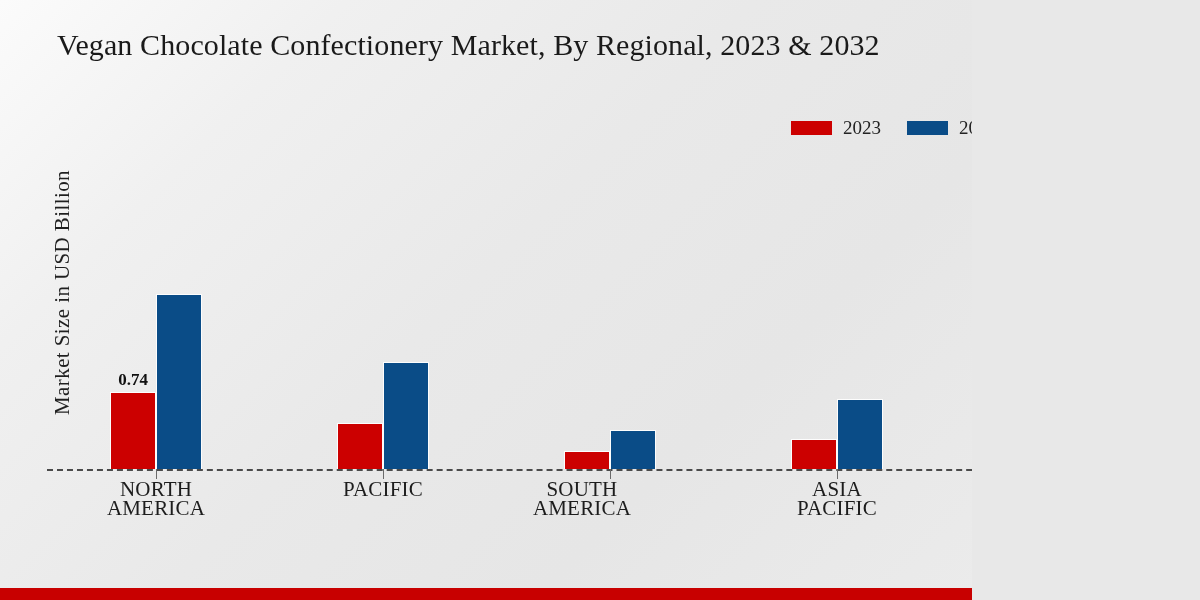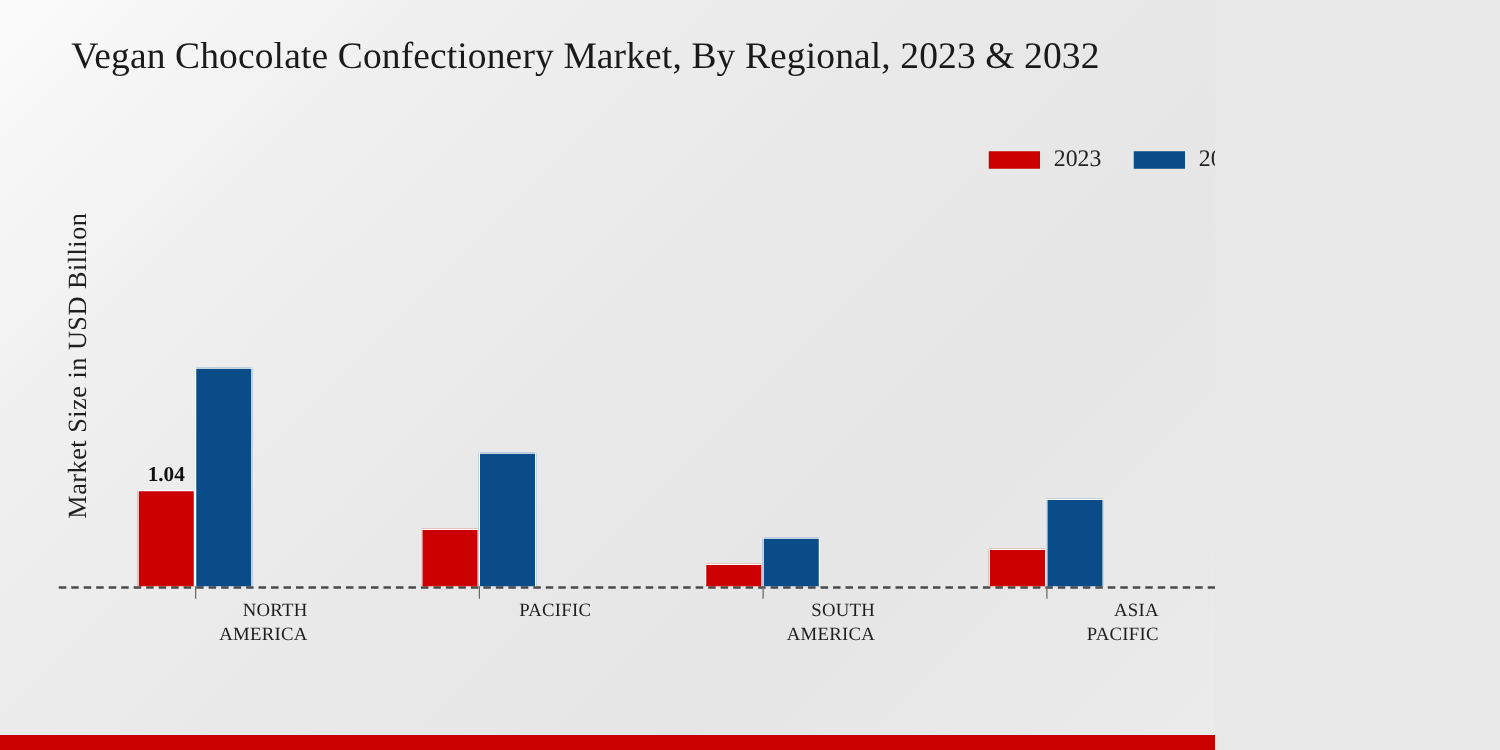--- a/index.html
+++ b/index.html
@@ -114,22 +114,22 @@
     position: absolute;
     top: 469px;
     width: 1px; height: 10px;
     background: #6a6a6a;
   }
 
   .cat-label {
     position: absolute;
     top: 480px;
     width: 180px;
-    text-align: right;
-    font-size: 15px;
+    text-align: center;
+    font-size: 21px;
     line-height: 19px;
     color: #1d1d1d;
     letter-spacing: .2px;
   }
 
   
   #bottom-strip {
     position: absolute;
     left: 0; bottom: 0;
     width: 1200px; height: 12px;
@@ -169,21 +169,21 @@
 
   <div id="y-axis-title">Market Size in USD Billion</div>
 
   <div id="plot">
 
     <div id="baseline"></div>
 
     <div class="group" style="left:110px">
       <div class="bars">
         <div class="bar red" style="height:77px">
-          <span class="bar-value">1.04</span>
+          <span class="bar-value">0.74</span>
         </div>
         <div class="bar blue" style="height:175px"></div>
       </div>
     </div>
     <div class="tick" style="left:156px"></div>
     <div class="cat-label" style="left:66px">NORTH<br>AMERICA</div>
 
     <div class="group" style="left:337px">
       <div class="bars">
         <div class="bar red" style="height:46px"></div>
@@ -193,21 +193,21 @@
     <div class="tick" style="left:383px"></div>
     <div class="cat-label" style="left:293px">PACIFIC</div>
 
     <div class="group" style="left:564px">
       <div class="bars">
         <div class="bar red" style="height:18px"></div>
         <div class="bar blue" style="height:39px"></div>
       </div>
     </div>
     <div class="tick" style="left:610px"></div>
-    <div class="cat-label" style="left:520px">SOUTH<br>AMERICA</div>
+    <div class="cat-label" style="left:492px">SOUTH<br>AMERICA</div>
 
     <div class="group" style="left:791px">
       <div class="bars">
         <div class="bar red" style="height:30px"></div>
         <div class="bar blue" style="height:70px"></div>
       </div>
     </div>
     <div class="tick" style="left:837px"></div>
     <div class="cat-label" style="left:747px">ASIA<br>PACIFIC</div>
 

